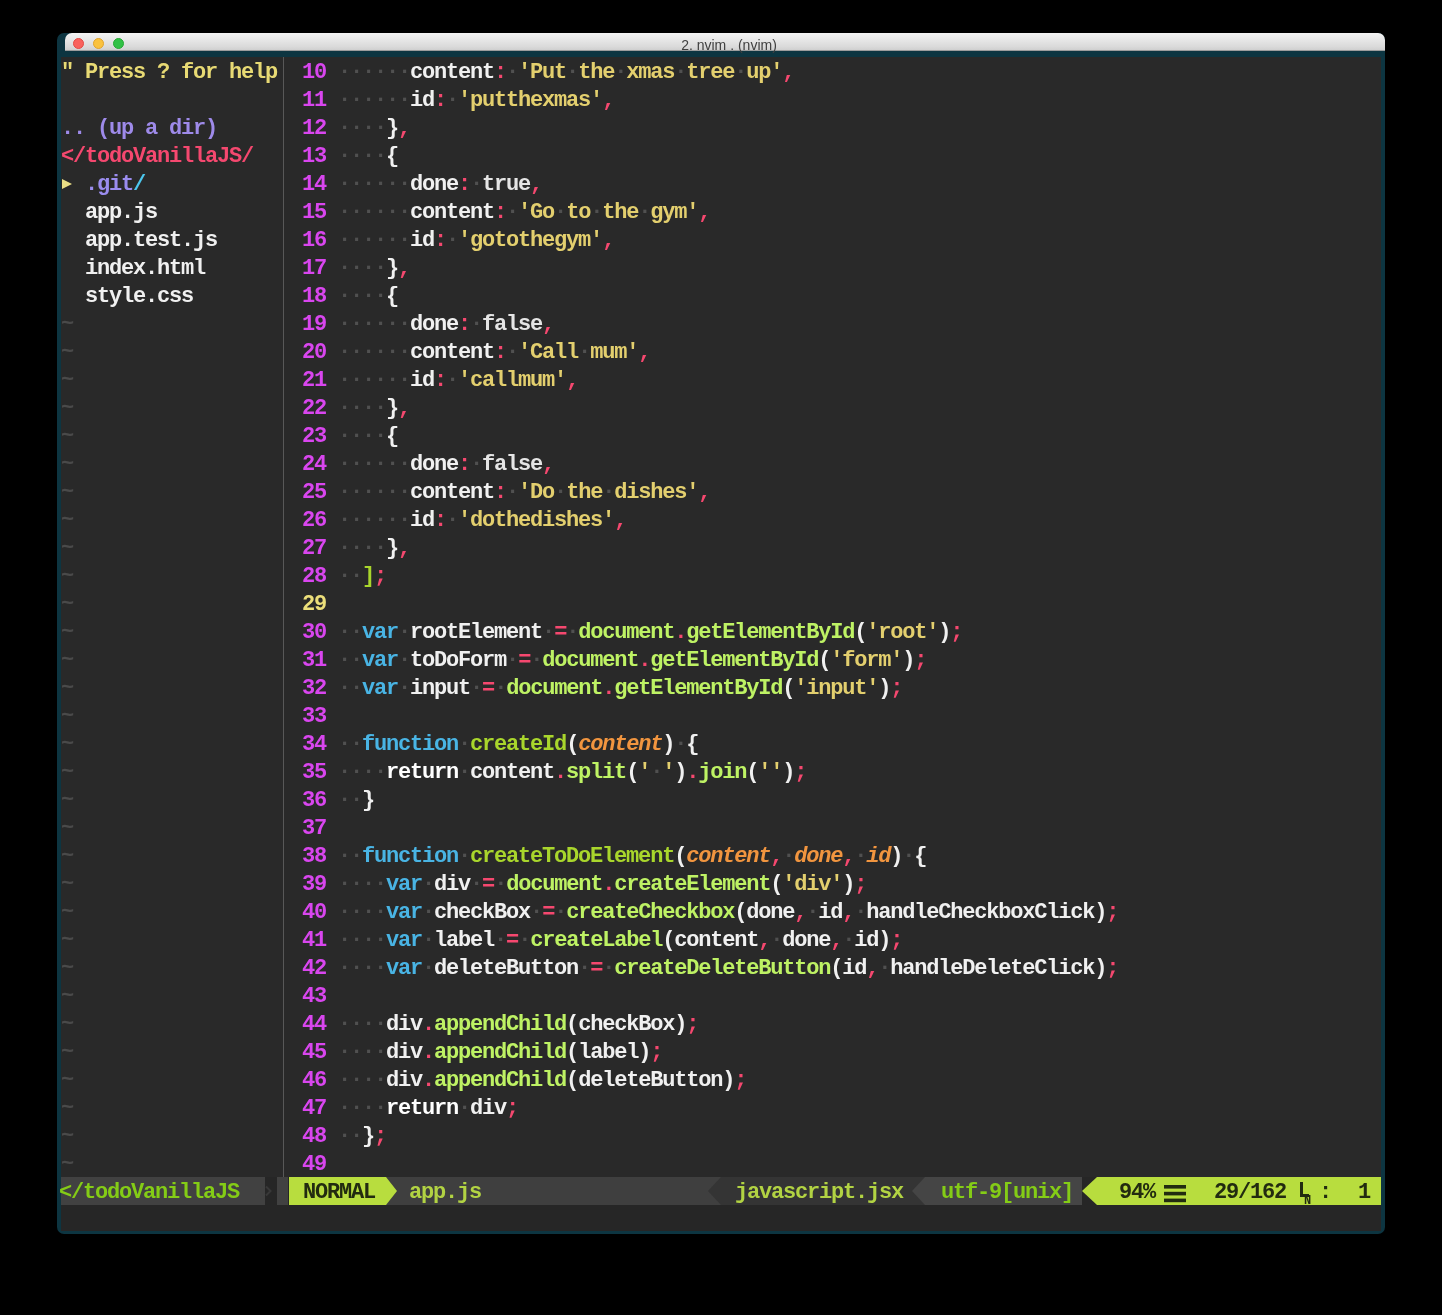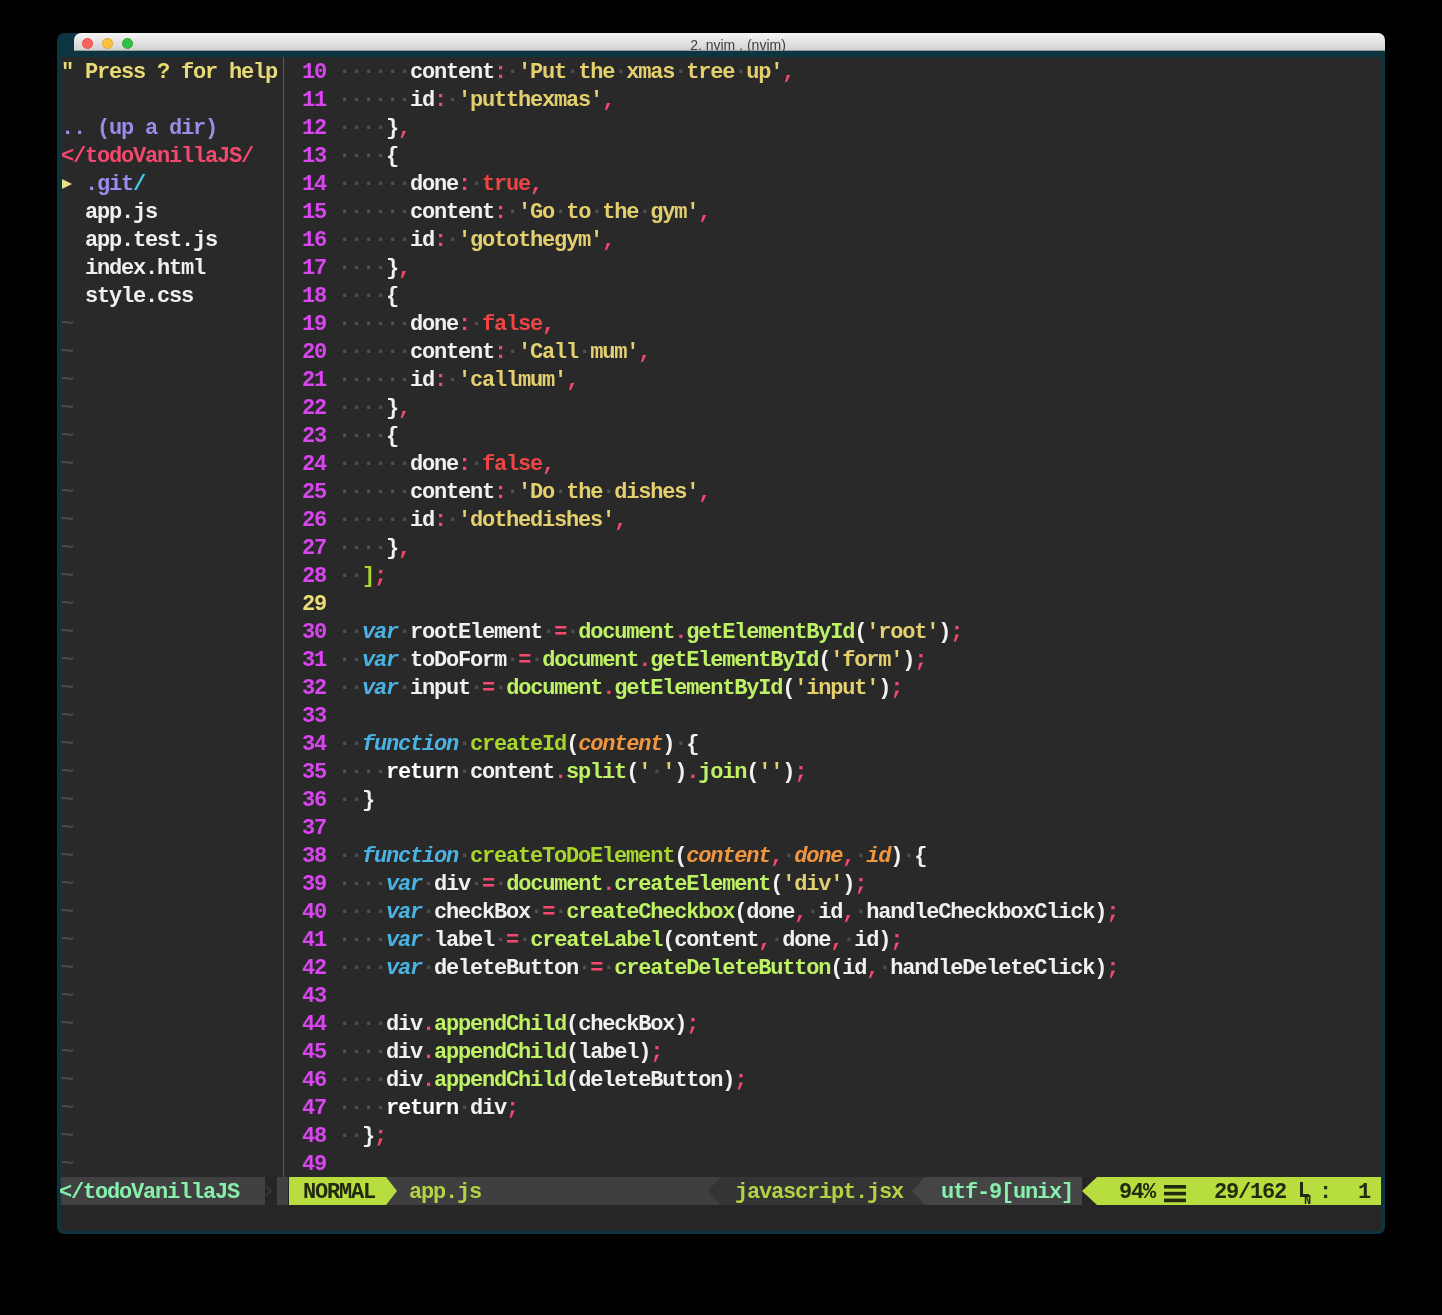--- a/index.html
+++ b/index.html
@@ -1,34 +1,34 @@
 <!DOCTYPE html>
 <html><head><meta charset="utf-8"><style>
 html,body{margin:0;padding:0;background:#000;width:1442px;height:1315px;overflow:hidden}
 *{box-sizing:border-box}
 .mono{font-family:"Liberation Mono",monospace;font-weight:700;font-size:22px;line-height:28px;letter-spacing:-1.2px;white-space:pre}
 #win{position:absolute;left:57px;top:33px;width:1328px;height:1201px;background:#0d3541;border-radius:7px 7px 7px 7px;overflow:hidden}
-#tbar{position:absolute;left:17px;top:0;width:1328px;height:18px;background:linear-gradient(#f4f4f4,#dadada 80%,#d0d0d0);border-radius:7px 7px 0 0;border-bottom:1px solid #9d9d9d}
+#tbar{position:absolute;left:8px;top:0;width:1328px;height:18px;background:linear-gradient(#f4f4f4,#dadada 80%,#d0d0d0);border-radius:7px 7px 0 0;border-bottom:1px solid #9d9d9d}
 #title{position:absolute;left:0;right:0;top:3.5px;text-align:center;font-family:"Liberation Sans",sans-serif;font-size:14px;color:#404040}
 .tl{position:absolute;top:4.5px;width:11px;height:11px;border-radius:50%}
 #tlr{left:7.5px;background:#f9625d;border:1px solid #e24a44}
 #tly{left:27.5px;background:#fac23f;border:1px solid #e0a32e}
 #tlg{left:47.5px;background:#31c146;border:1px solid #27a834}
 #term{position:absolute;left:4px;top:24px;width:1320px;height:1174px;background:#292929}
 .abs{position:absolute}
 #sep{position:absolute;left:222px;top:0;width:1px;height:1120px;background:#585858}
 .w{color:#f0f0f0}.y{color:#e3cf6e}.r{color:#f5486f}.c{color:#bef264}.g{color:#a9d62c}
-.p{color:#ef4444}.d{color:#505050}.n{color:#d946ef}.nc{color:#ecdf7a}
-.ci{color:#49b4e4;font-style:italic}.ri{color:#ffffff}.o{color:#f1953f;font-style:italic}
+.p{color:#e5e5e5}.d{color:#505050}.n{color:#d946ef}.nc{color:#ecdf7a}
+.ci{color:#49b4e4;}.ri{color:#ffffff}.o{color:#f1953f;font-style:italic}
 .sy{color:#e8da74}.sp{color:#9e8ae9}.sr{color:#f5486f}.sg{color:#9a8cee}.sc{color:#4cc8ef}.sw{color:#f0f0f0}.st{color:#4a4a4a}
 #arrow{position:absolute;left:1px;top:121.5px;width:0;height:0;border-left:10px solid #eadf86;border-top:5.2px solid transparent;border-bottom:5.2px solid transparent}
 #sbar{position:absolute;left:0;top:1120px;width:1320px;height:28px;background:#262626}
 #cmdl{position:absolute;left:0;top:1148px;width:1320px;height:26px;background:#262626}
 .sbtxt{position:absolute;top:1121.5px}
-.lime{color:#222b10}.grn{color:#b2d343}.gry{color:#86efac}
+.lime{color:#222b10}.grn{color:#b2d343}.gry{color:#84cc16}
 </style>
 
 </head><body>
 <div id="win">
 <div id="tbar">
       <div class="tl" id="tlr"></div>
       <div class="tl" id="tly"></div>
       <div class="tl" id="tlg"></div>
       <div id="title">2. nvim . (nvim)</div>
     </div>

